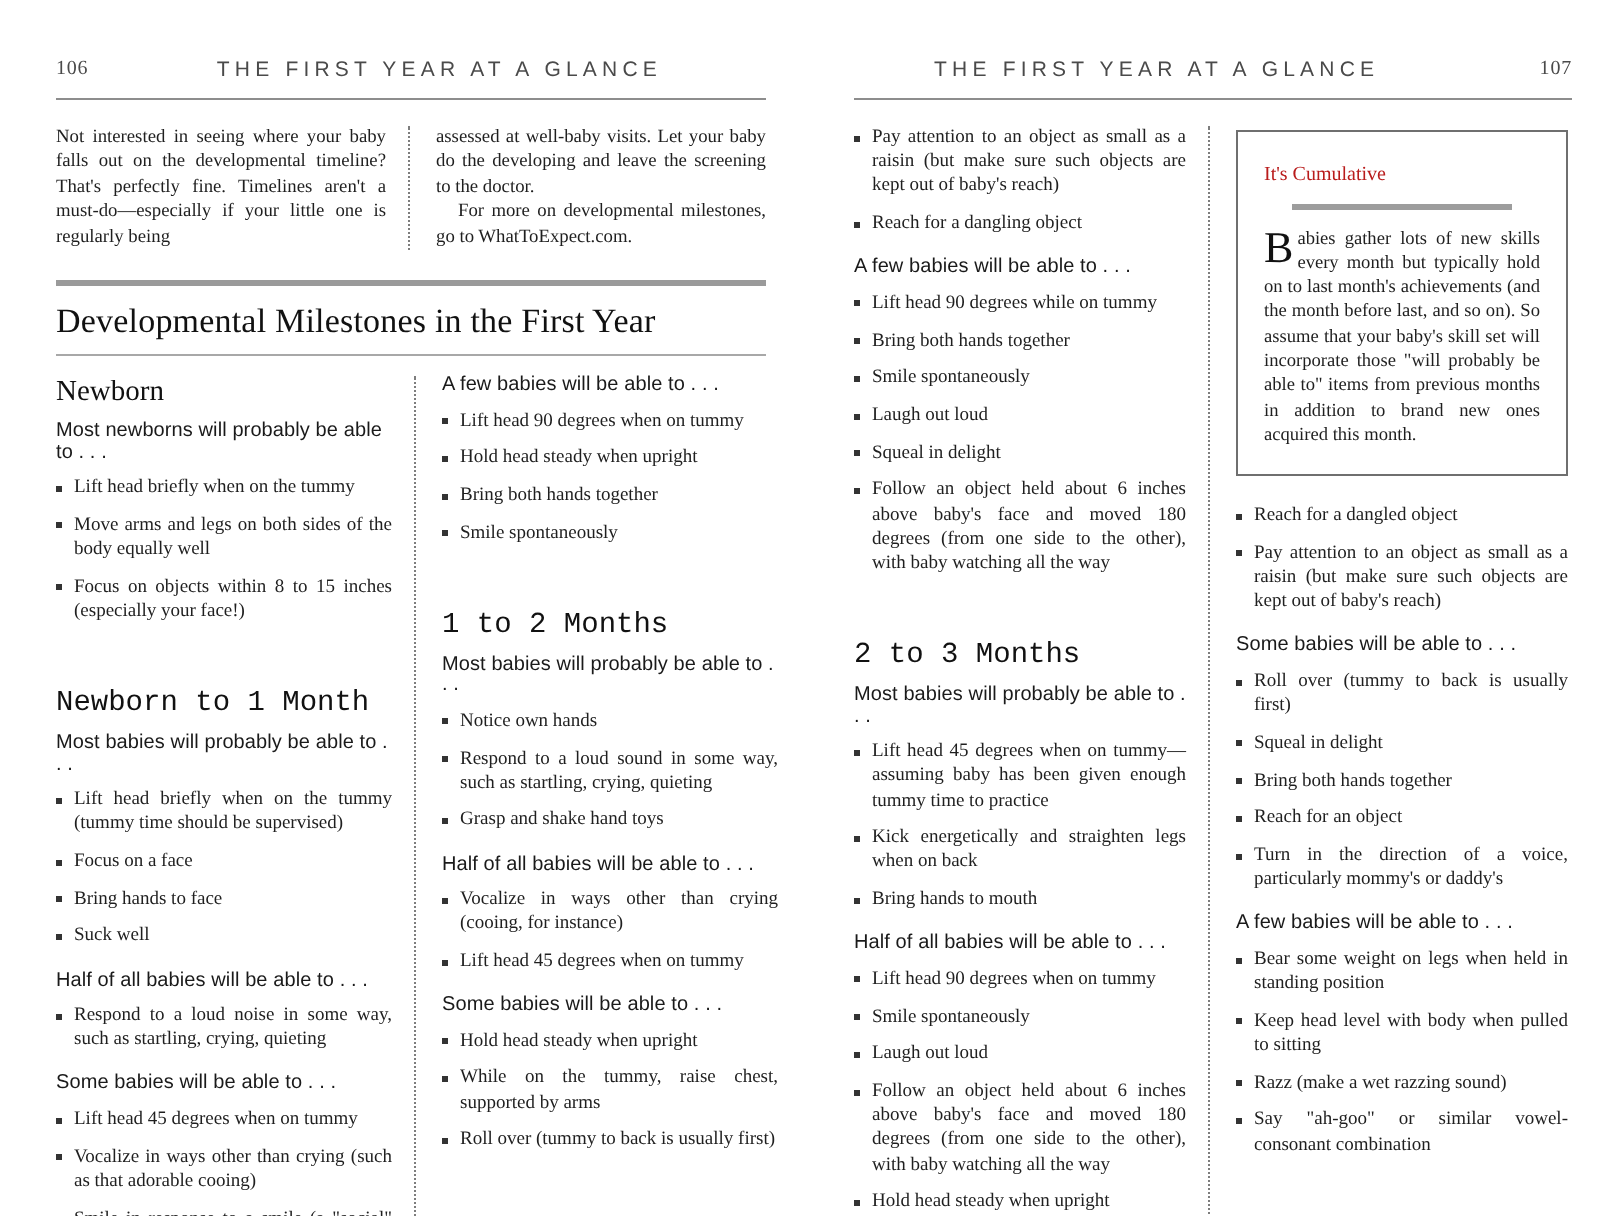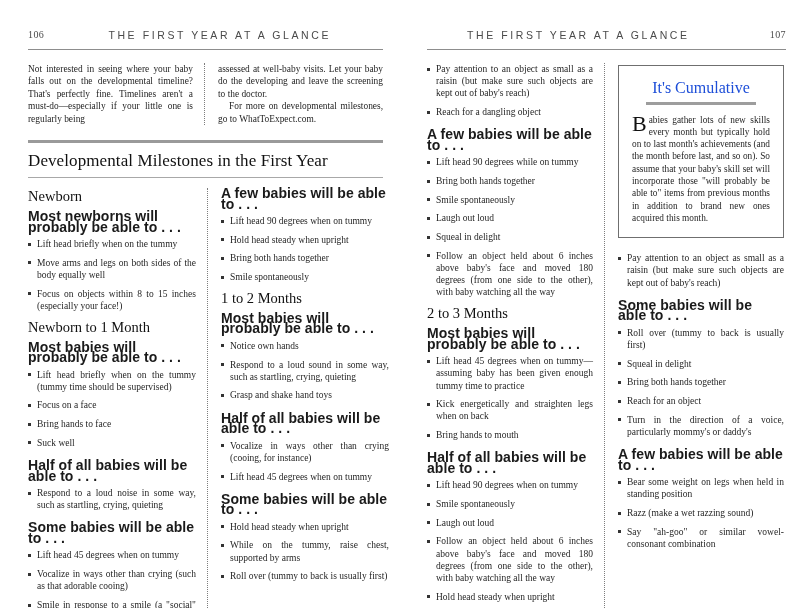--- a/index.html
+++ b/index.html
@@ -125,26 +125,26 @@
 
   h2.sect {
     font-family: "Liberation Serif", serif;
     font-weight: normal;
     font-size: 14.5px;
     line-height: 17px;
     margin: 0 0 6px 0;
     color: #111111;
   }
   h2.sect.tight { margin-top: 0; }
-  h2.sect.spaced { margin-top: 6px; }
+  h2.sect.spaced { margin-top: 32px; font-family: Liberation Mono, monospace; }
 
   h3.sub {
     font-family: "Liberation Sans", sans-serif;
-    font-weight: bold;
-    font-size: 14px;
+    font-weight: normal;
+    font-size: 10px;
     line-height: 10.5px;
     letter-spacing: 0.05px;
     margin: 0 0 6px 0;
     color: #1a1a1a;
   }
   h3.sub.gap { margin-top: 11px; }
 
   ul.milestones {
     list-style: none;
     margin: 0 0 0 0;
@@ -171,26 +171,25 @@
 
   
   .boxwrap { padding-top: 2px; }
   .sidebox {
     border: 1px solid #6f6f6f;
     padding: 11px 13px 13px 13px;
     box-sizing: border-box;
   }
   .sidebox-title {
     font-family: "Liberation Serif", serif;
-    font-size: 16px;
+    font-size: 10px;
     font-weight: normal;
-    text-align: center;
     margin: 2px 0 0 0;
     line-height: 18px;
-    color: #1d4ed8;
+    color: #b91c1c;
   }
   .sidebox-rule {
     height: 2.5px;
     background: #9d9d9d;
     margin: 5px 14px 9px 14px;
   }
   .sidebox-body {
     font-size: 9.3px;
     line-height: 12.3px;
     text-align: justify;
@@ -349,33 +348,35 @@
         <div class="boxwrap">
           <div class="sidebox">
             <h2 class="sidebox-title">It's Cumulative</h2>
             <div class="sidebox-rule"></div>
             <p class="sidebox-body"><span class="dropcap">B</span><span>abies gather lots of new skills every month but typically hold on to last month's achievements (and the month before last, and so on). So assume that your baby's skill set will incorporate those "will probably be able to" items from previous months in addition to brand new ones acquired this month.</span></p>
           </div>
         </div>
 
         <div class="after-box">
           <ul class="milestones">
+            <li>Reach for a dangled object</li>
             <li>Pay attention to an object as small as a raisin (but make sure such objects are kept out of baby's reach)</li>
           </ul>
           <h3 class="sub gap">Some babies will be able to . . .</h3>
           <ul class="milestones">
             <li>Roll over (tummy to back is usually first)</li>
             <li>Squeal in delight</li>
             <li>Bring both hands together</li>
             <li>Reach for an object</li>
             <li>Turn in the direction of a voice, particularly mommy's or daddy's</li>
           </ul>
           <h3 class="sub gap">A few babies will be able to . . .</h3>
           <ul class="milestones">
             <li>Bear some weight on legs when held in standing position</li>
+            <li>Keep head level with body when pulled to sitting</li>
             <li>Razz (make a wet razzing sound)</li>
             <li>Say "ah-goo" or similar vowel-consonant combination</li>
           </ul>
         </div>
       </div>
 
     </div>
   </div>
 
 </div>

